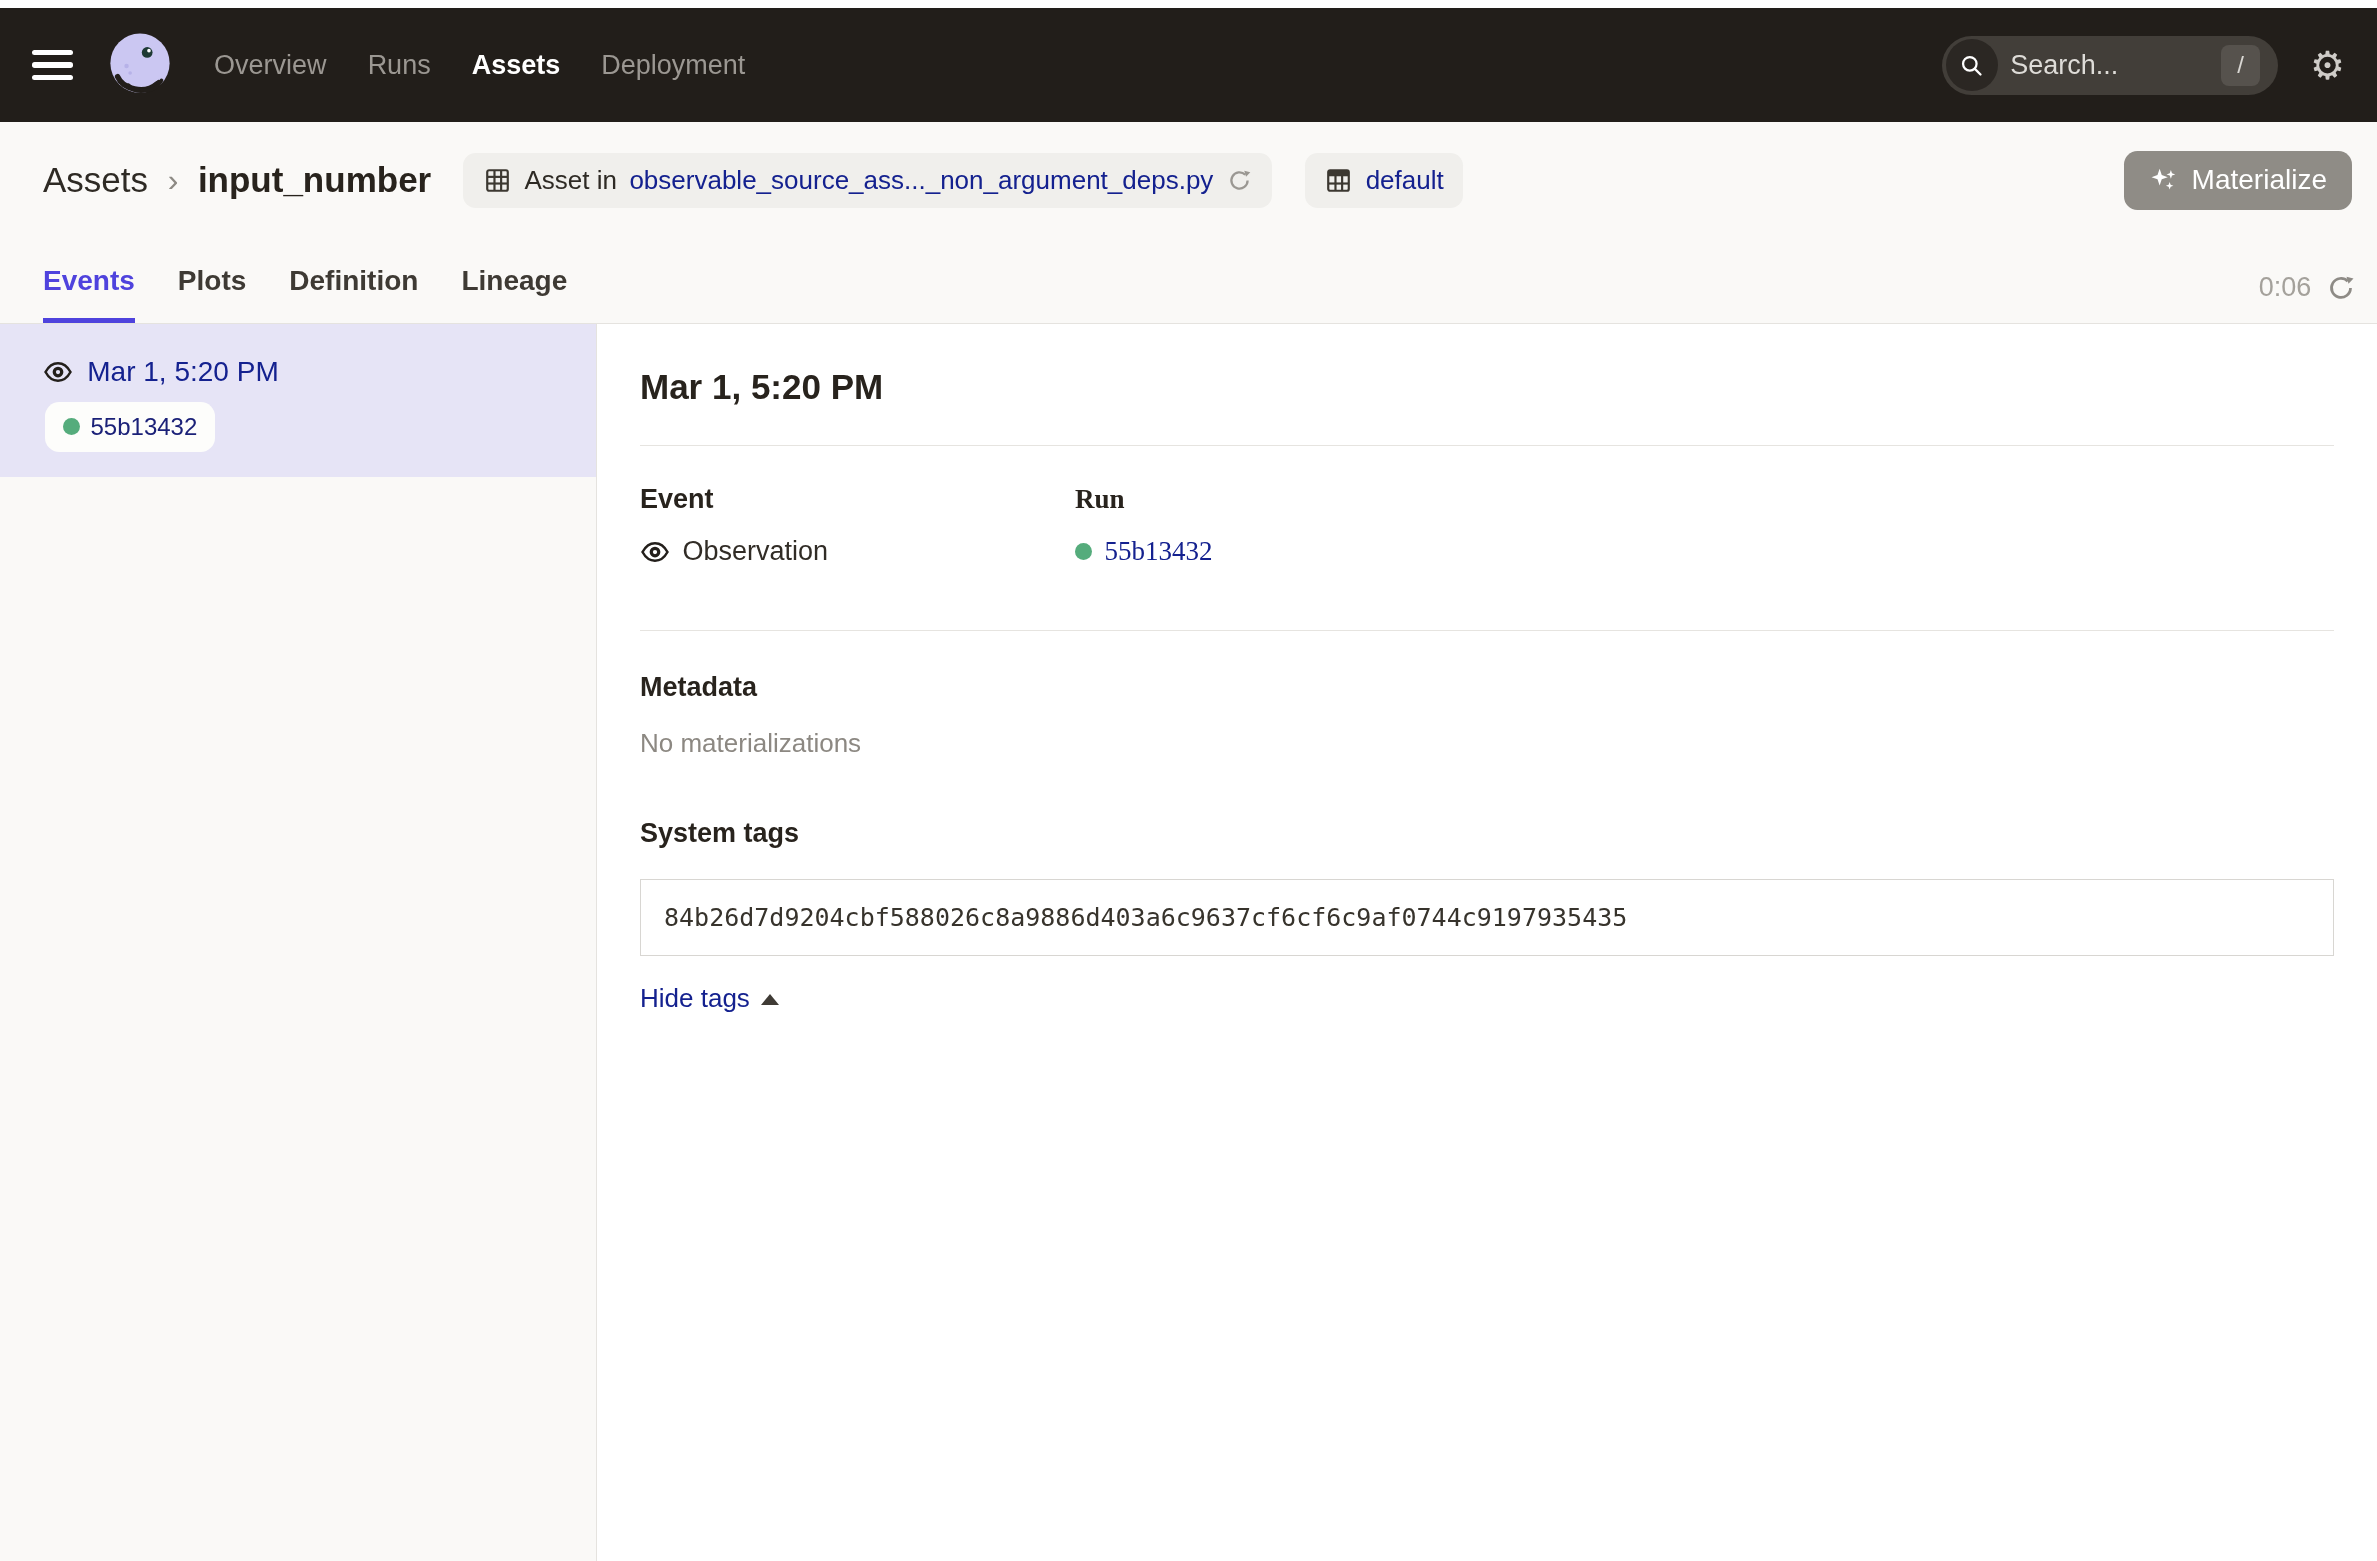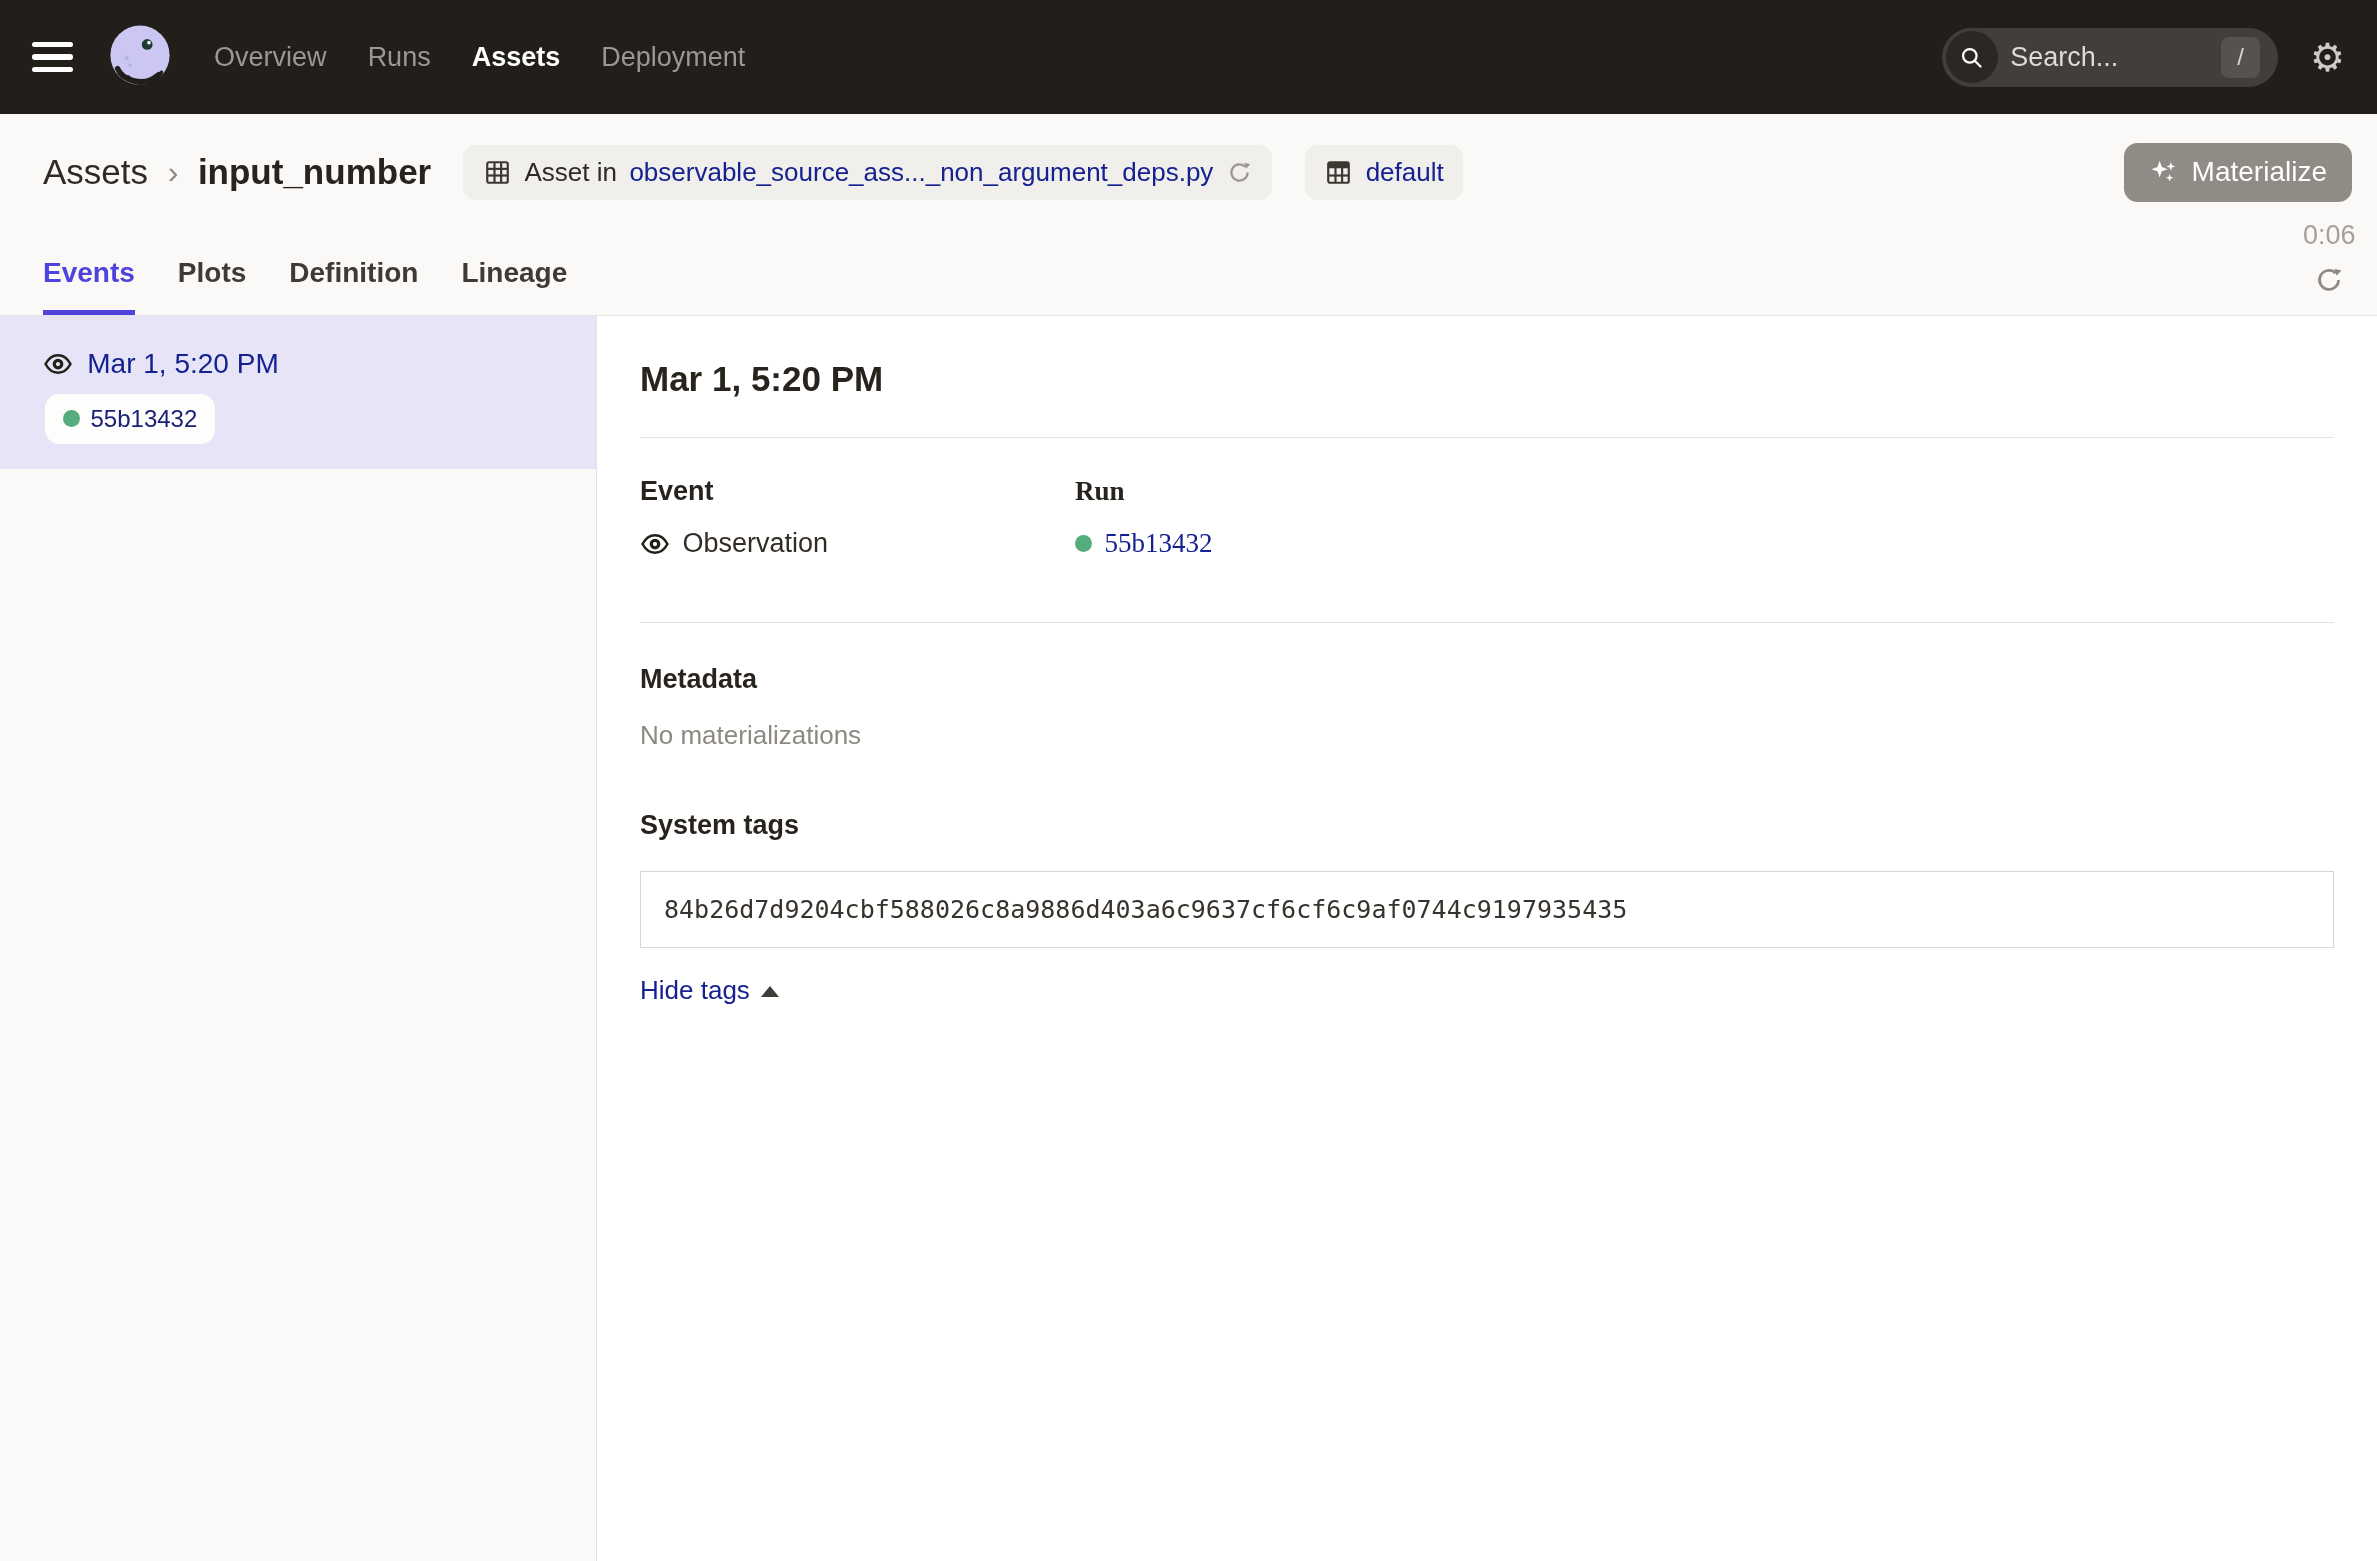--- a/index.html
+++ b/index.html
@@ -8,21 +8,21 @@
     font-family: "Liberation Sans", sans-serif;
     background: #ffffff;
     color: #28231d;
   }
   .mono { font-family: "DejaVu Sans Mono", monospace; }
 
   
   .topnav {
     height: 114px; background: #221e1a;
     display: flex; align-items: center;
-    padding: 0 32px; gap: 32px;
+    padding: 0 32px; gap: 32px; margin-top: 8px;
   }
   .hamburger { width: 41px; display: flex; flex-direction: column; gap: 7.1px; cursor: pointer; }
   .hamburger span { display: block; height: 5.4px; border-radius: 2.7px; background: #ffffff; }
   .logo { width: 70px; height: 70px; flex: 0 0 auto; }
   .navlinks { display: flex; align-items: center; gap: 41px; margin-left: 7.1px; }
   .navlink { font-size: 27px; color: #9b9792; text-decoration: none; cursor: pointer; }
   .navlink.active { color: #ffffff; font-weight: 700; }
   .topnav-spacer { flex: 1; }
   .searchbox {
     width: 336px; height: 59px; border-radius: 29.5px;
@@ -74,21 +74,21 @@
     background: #faf9f7; border-bottom: 1.8px solid #e5e3df;
     display: flex; align-items: flex-end; padding: 0 21.4px 0 43px; height: 86px;
   }
   .tabs { display: flex; gap: 43px; }
   .tab {
     font-size: 28px; color: #3e3a34; padding-bottom: 21.4px;
     border-bottom: 5.4px solid transparent; cursor: pointer; font-weight: 600;
   }
   .tab.active { color: #4f43dd; border-bottom-color: #4f43dd; }
   .tabs-spacer { flex: 1; }
-  .refresh-zone { display: flex; align-items: center; gap: 14.3px; padding-bottom: 19.6px; flex-direction: column; }
+  .refresh-zone { display: flex; align-items: center; gap: 14.3px; padding-bottom: 19.6px; }
   .timer { font-size: 27px; color: #a4a19b; }
 
   
   .content { display: flex; height: 1245px; }
   .sidebar {
     width: 597px; flex: 0 0 auto; background: #faf9f7;
     border-right: 1.8px solid #e5e3df;
   }
   .event-item {
     background: #e6e4f6; padding: 32px 43px 25px 43px; cursor: pointer;

